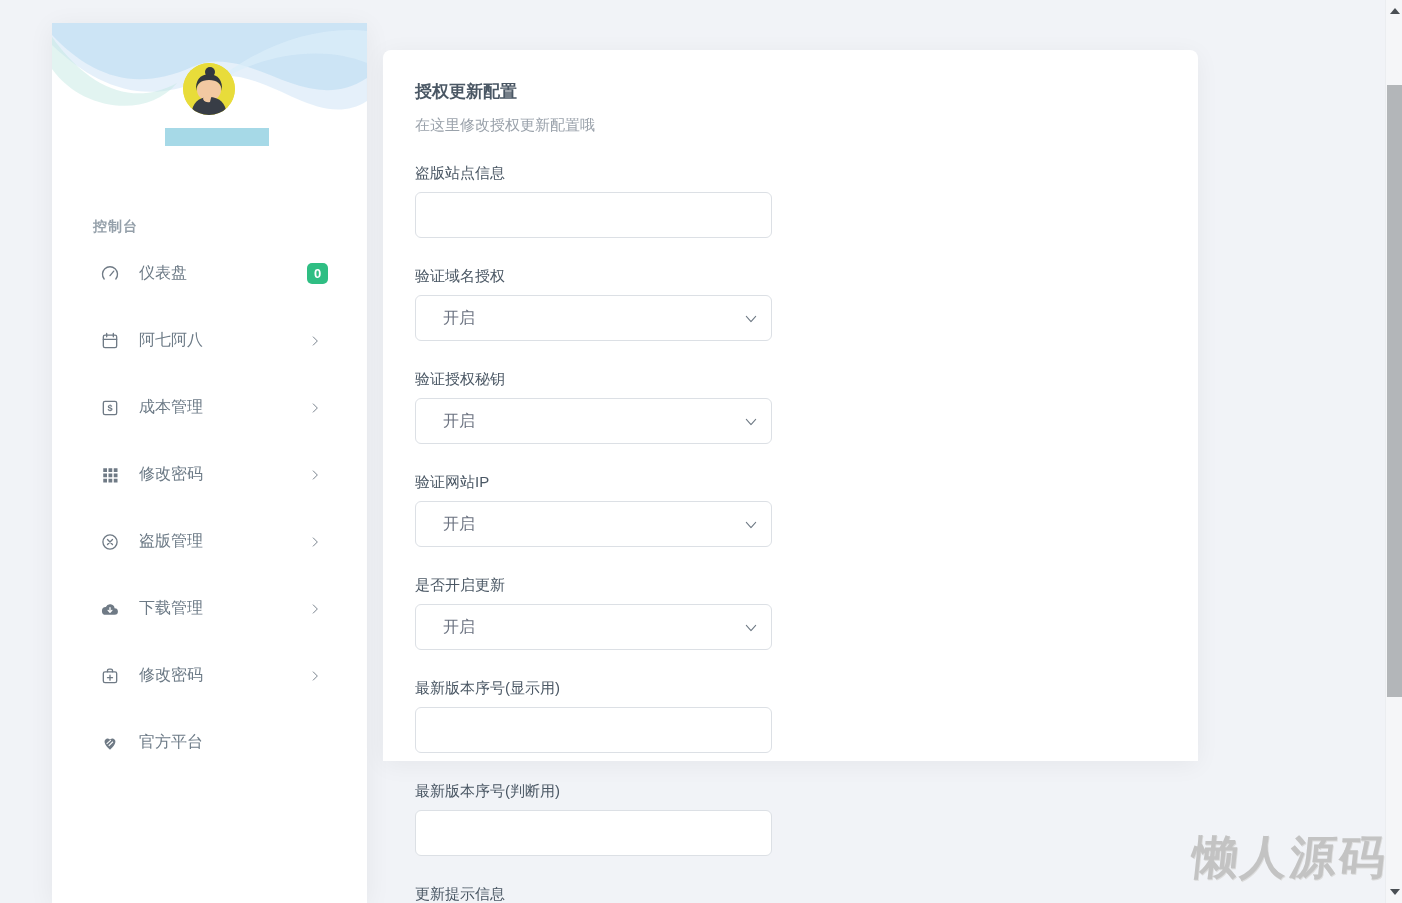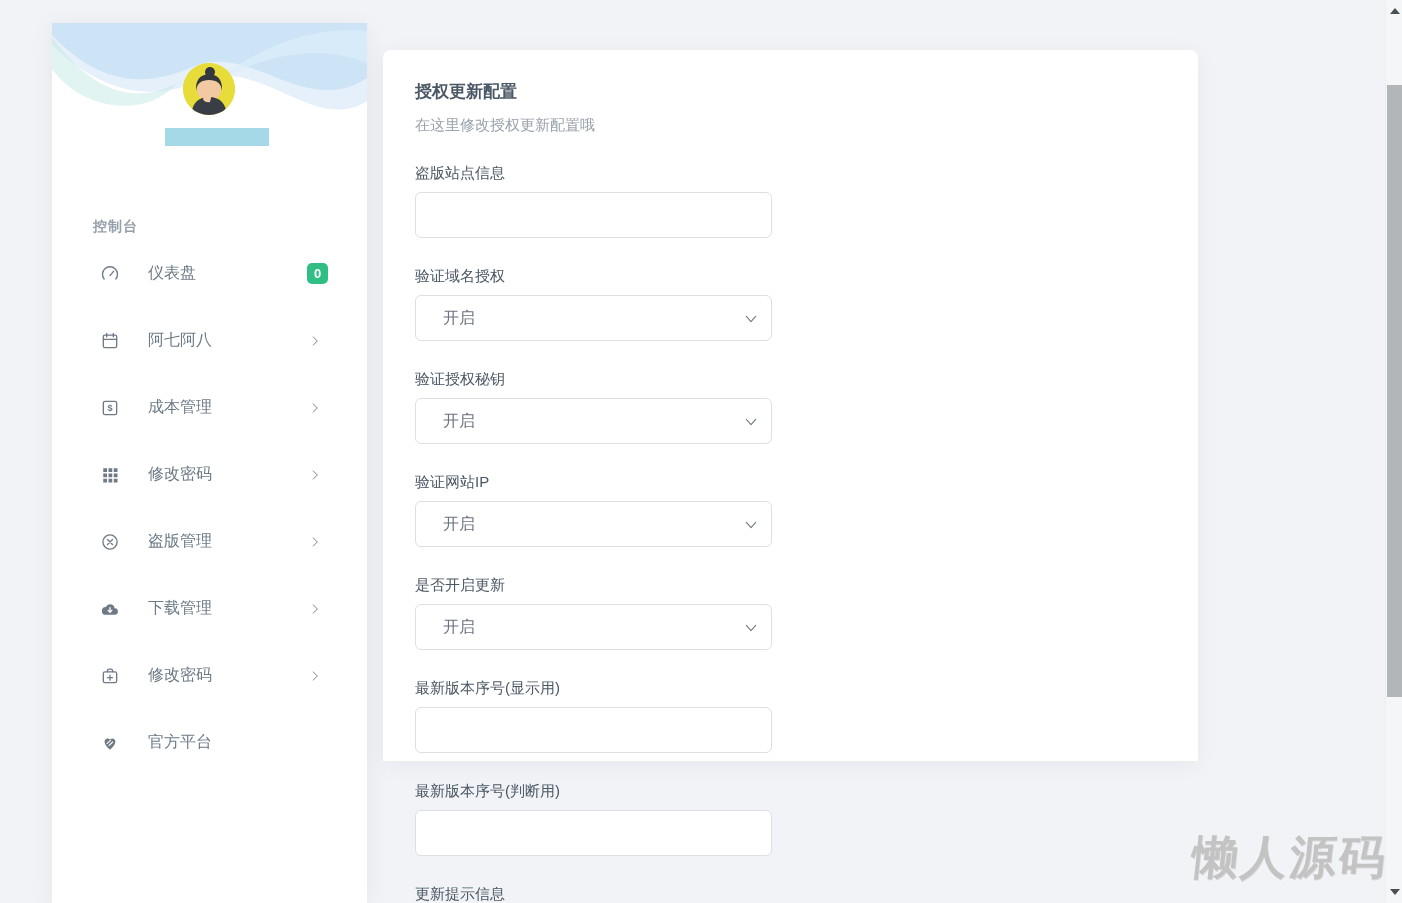--- a/index.html
+++ b/index.html
@@ -11,21 +11,21 @@
   .sidebar { position:absolute; left:52px; top:23px; width:315px; height:880px;
              background:#fff; box-shadow:0 4px 25px rgba(0,0,0,.06); overflow:hidden; }
   .sidebar-waves { position:absolute; top:0; left:0; width:315px; height:135px; pointer-events:none; }
   .avatar { position:absolute; left:131px; top:40px; width:52px; height:52px; border-radius:50%;
             overflow:hidden; background:#e8dc3a; }
   .username-bar { position:absolute; left:113px; top:105px; width:104px; height:18px; background:#a6d9e7; }
   .console-label { position:absolute; left:41px; top:183px; font-size:14px; font-weight:700; color:#95a0aa; letter-spacing:1px;margin-top:12px; }
   .menu { position:absolute; left:0; top:217px; width:315px; }
   .menu-item { position:relative; height:67px; display:flex; align-items:center; cursor:pointer; }
   .mi-icon { position:absolute; left:48px; width:20px; height:20px; display:flex; align-items:center; justify-content:center; }
-  .mi-label { position:absolute; left:96px; font-size:16px; color:#6c7a86; }
+  .mi-label { position:absolute; left:87px; font-size:16px; color:#6c7a86; }
   .mi-chevron { position:absolute; right:45px; width:14px; height:14px; display:flex; align-items:center; }
   .mi-badge { position:absolute; right:39px; min-width:21px; height:21px; background:#2fbe83; border-radius:5px;
               color:#fff; font-size:13px; font-weight:700; display:flex; align-items:center; justify-content:center; padding:0 5px; }
 
   
   .main-card { position:absolute; left:383px; top:50px; width:815px; height:711px; background:#fff;
                border-radius:8px 8px 0 0; box-shadow:0 4px 25px rgba(0,0,0,.05); padding:30px 32px; }
   .card-title { font-size:17px; font-weight:700; color:#4a5764; }
   .card-subtitle { margin-top:13px; font-size:15px; color:#9aa2ab; }
   .form-group { margin-top:28px; }

